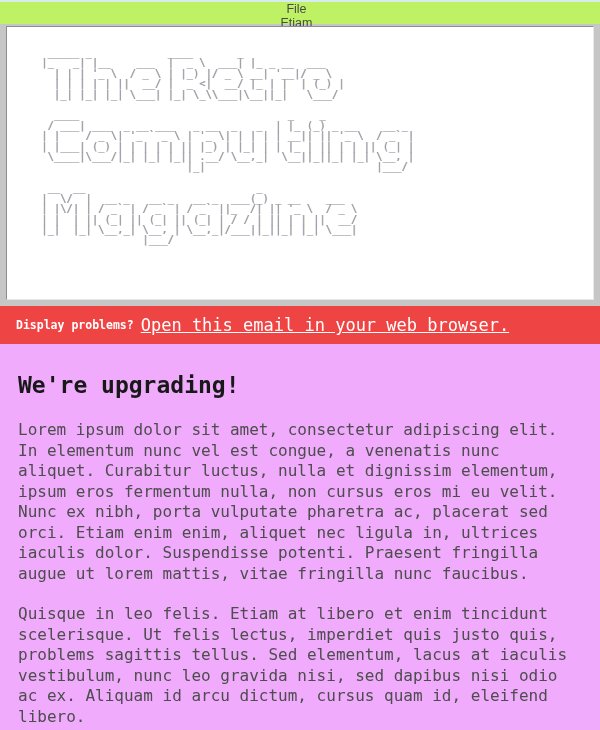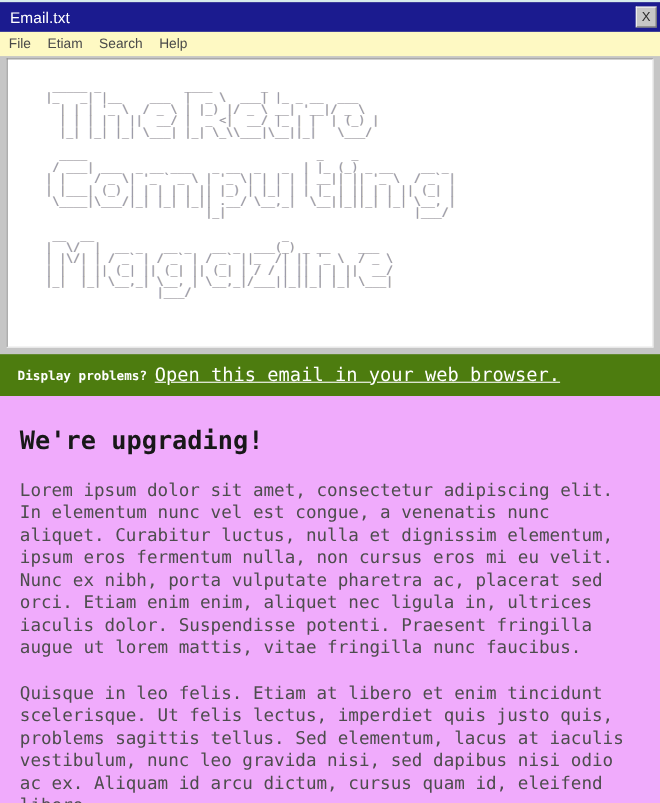--- a/index.html
+++ b/index.html
@@ -55,25 +55,26 @@
     line-height: 17px;
     text-align: center;
     font-family: "Liberation Sans", sans-serif;
     cursor: default;
     box-sizing: border-box;
   }
 
   #menu-bar {
     height: 22px;
     min-height: 22px;
-    background: #fef9c3;
+    background: #bef264;
     display: flex;
     align-items: center;
     padding-left: 8px;
     box-sizing: border-box;
+    flex-direction: column;
   }
   .menu-item {
     font-size: 12.5px;
     color: #4a4a4a;
     font-family: "Liberation Sans", sans-serif;
     margin-right: 15px;
     white-space: nowrap;
     cursor: default;
   }
 
@@ -99,21 +100,21 @@
     font-size: 10.5px;
     line-height: 10.4px;
     letter-spacing: 0px;
     color: #9a9aa8;
     white-space: pre;
     text-shadow: 0.4px 0 0 rgba(190,180,150,0.55), -0.4px 0 0 rgba(150,150,175,0.45);
   }
 
   
   #notice-banner {
-    background: #4d7c0f;
+    background: #ef4444;
     height: 38px;
     min-height: 38px;
     display: flex;
     align-items: center;
     padding-left: 16px;
     box-sizing: border-box;
     margin-top: 6px;
   }
   #notice-text {
     color: #ffffff;
@@ -155,24 +156,20 @@
     color: #4d4d4d;
     margin: 0 0 20px 0;
     max-width: 566px;
   }
 </style>
 </head>
 <body>
 
 <div id="app-window">
 
-  <div id="title-bar">
-    <span id="title-bar-text">Email.txt</span>
-    <div id="close-button">X</div>
-  </div>
 
   <div id="menu-bar">
     <span class="menu-item">File</span>
     <span class="menu-item">Etiam</span>
     <span class="menu-item">Search</span>
     <span class="menu-item">Help</span>
   </div>
 
   <div id="art-pane">
     <pre id="ascii-art">  _____ _            ____       _              

